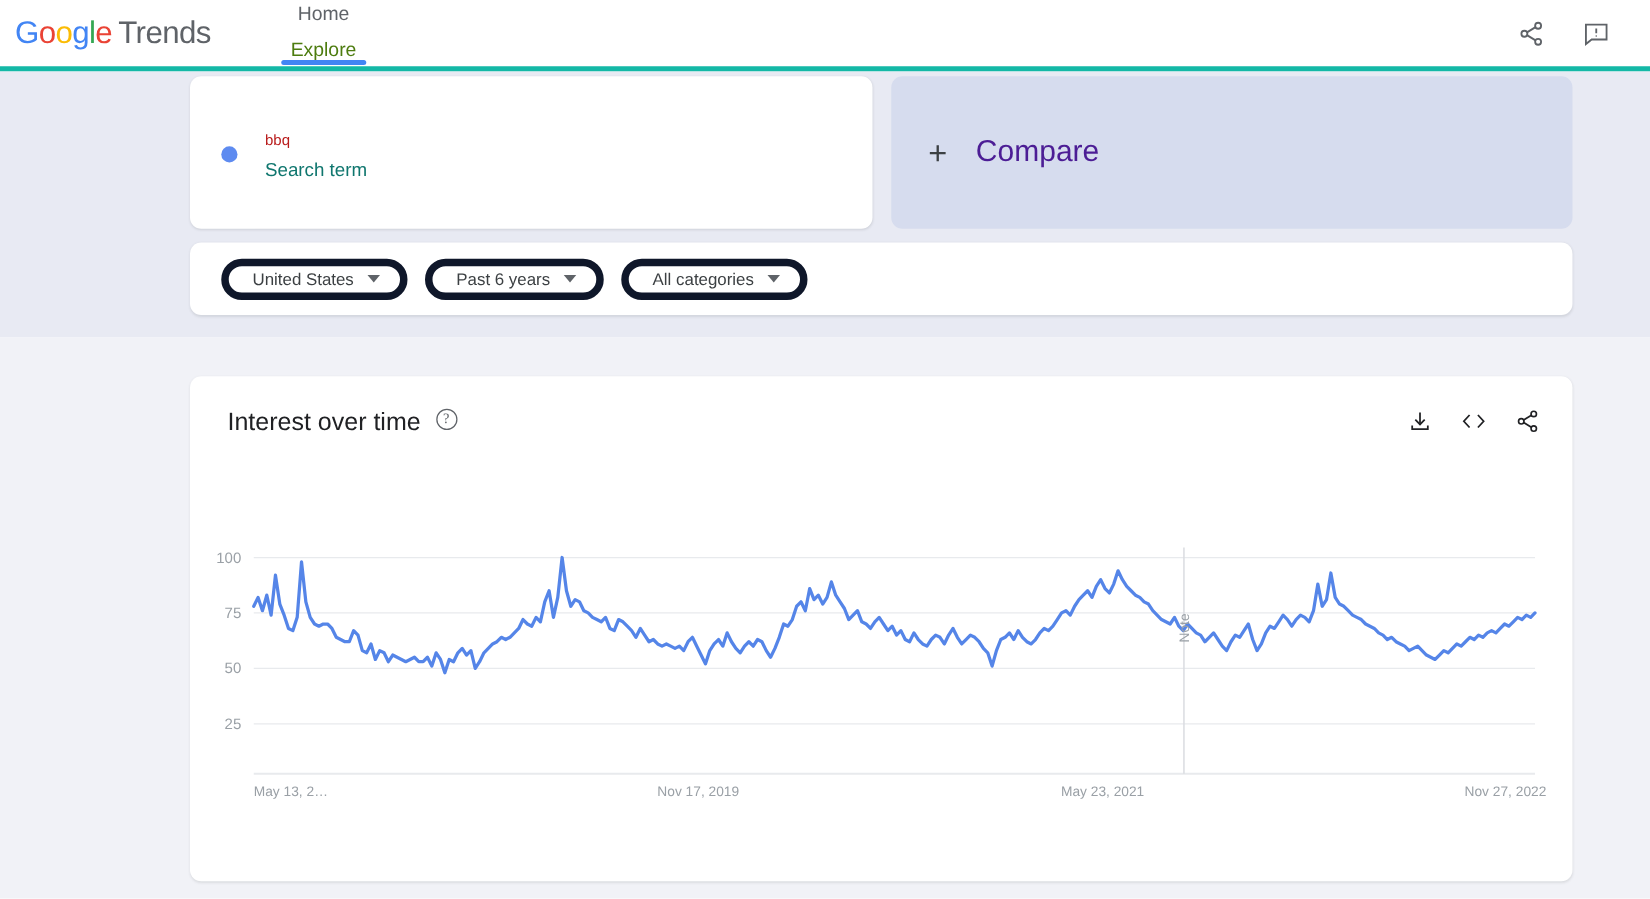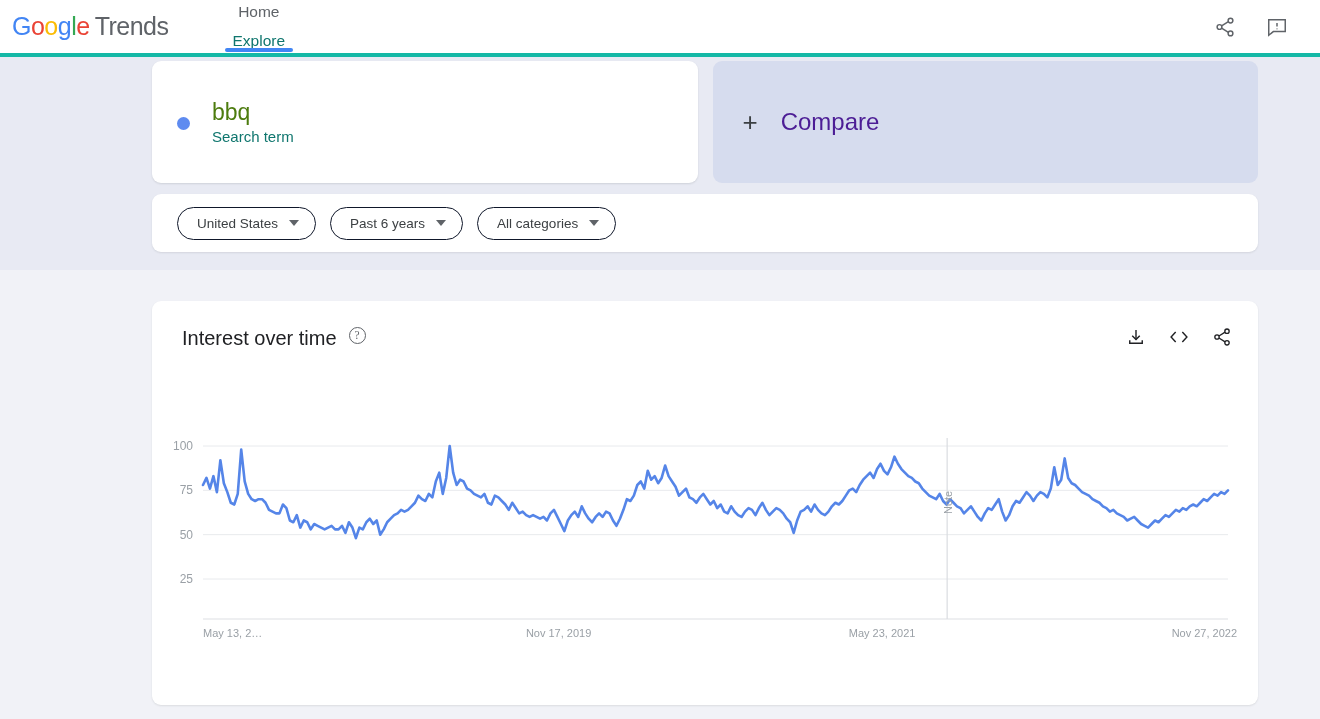--- a/index.html
+++ b/index.html
@@ -30,21 +30,21 @@
   .logo .trends { color: #5F6368; margin-left: 5px; }
 
   .nav { display: flex; align-items: center; margin-left: 60px; height: 57px; flex-direction: column; }
   .nav-item {
     position: relative; height: 57px;
     display: flex; align-items: center;
     padding: 0 4px; margin-right: 35px;
     font-size: 15.5px; color: #5F6368;
     cursor: pointer; white-space: nowrap;
   }
-  .nav-item.active { color: #0f766e; }
+  .nav-item.active { color: #4d7c0f; }
   .nav-item.active::after {
     content: ""; position: absolute; bottom: 3px; left: -4px; right: -4px;
     height: 4px; background: #4285F4; border-radius: 3px;
   }
 
   .header-actions { margin-left: auto; display: flex; align-items: center; gap: 26px; margin-right: 30px; }
   .hicon { width: 26px; height: 26px; display: flex; align-items: center; justify-content: center; cursor: pointer; color: #5f6368; }
 
   
   .band-top {
@@ -70,21 +70,21 @@
     box-shadow: 0 1px 2px rgba(60,64,67,0.14);
     display: flex; align-items: center;
     padding-left: 25px;
     cursor: pointer;
   }
   .term-dot {
     width: 13px; height: 13px; border-radius: 50%;
     background: #5E8BF0; flex: 0 0 auto; margin-right: 22px; margin-top: 2px;
   }
   .term-texts { display: flex; flex-direction: column; }
-  .term-name { font-size: 23px; color: #4d7c0f; line-height: 24px; }
+  .term-name { font-size: 12px; color: #b91c1c; line-height: 24px; }
   .term-type { font-size: 15px; color: #0f766e; margin-top: 4px; }
 
   .compare-card {
     width: 547px; height: 122px;
     background: #D6DCEE;
     border-radius: 9px;
     display: flex; align-items: center;
     padding-left: 30px;
     cursor: pointer;
   }
@@ -94,21 +94,21 @@
   .filters-card {
     position: absolute; top: 194px; left: 152px;
     width: 1106px; height: 58px;
     background: #ffffff;
     border-radius: 9px;
     box-shadow: 0 1px 2px rgba(60,64,67,0.12);
     display: flex; align-items: center;
     padding-left: 25px; gap: 14px;
   }
   .pill {
-    height: 33px; border: 1px solid #0f172a; border-radius: 17px;
+    height: 33px; border: 6px solid #0f172a; border-radius: 17px;
     display: flex; align-items: center; gap: 11px;
     padding: 0 16px 0 19px;
     font-size: 13.5px; color: #3c4043;
     background: #fff; cursor: pointer; white-space: nowrap;
   }
   .caret {
     width: 0; height: 0;
     border-left: 5px solid transparent; border-right: 5px solid transparent;
     border-top: 6px solid #5f6368;
   }

